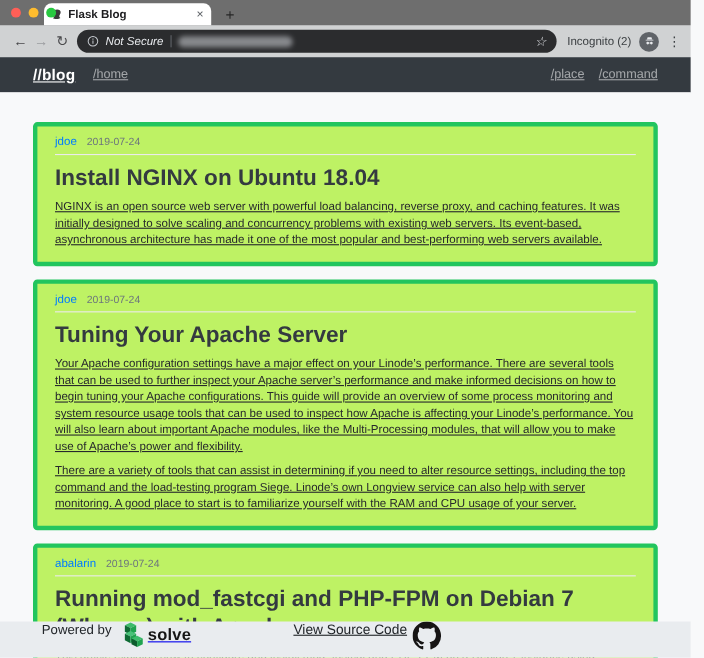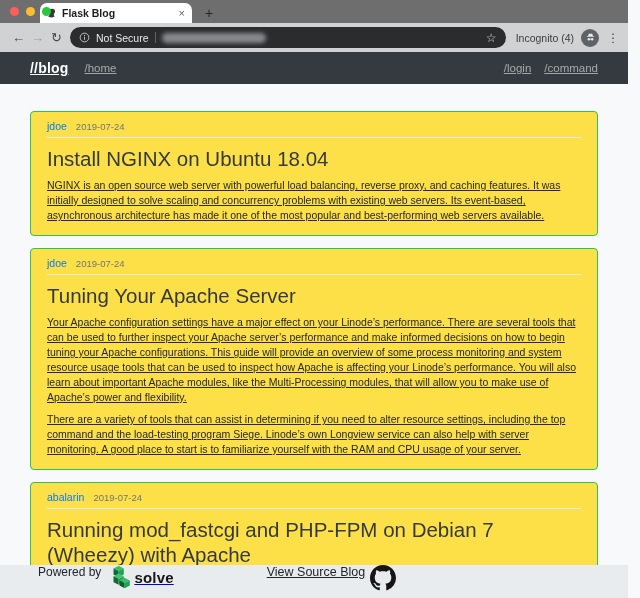--- a/index.html
+++ b/index.html
@@ -19,45 +19,45 @@
   .tab-title { flex: 1; font-size: 10.5px; color: #1d1d1f; font-weight: bold; white-space: nowrap; overflow: hidden; }
   .tab-close { font-size: 11px; color: #5f6368; line-height: 1; cursor: default; }
   .favicon svg { display: block; }
   .newtab { margin: 0 0 3px 13px; font-size: 14px; color: #262626; line-height: 1; }
 
   
   .toolbar { height: 29px; background: #d0d2d3; display: flex; align-items: center; padding: 0 9px; }
   .navbtn { font-size: 13px; color: #48484a; width: 19px; text-align: center; line-height: 1; }
   .navbtn.disabled { color: #9b9da0; }
   .omnibox { flex: 1; height: 21px; margin: 0 10px 0 4px; background: #2b2c2e; border-radius: 11px;
-             display: flex; align-items: center; padding: 0 9px; gap: 6px; min-width: 0; }
+             display: flex; align-items: center; padding: 0 9px; gap: 6px; min-width: 0; font-style: italic; }
   .security-label { font-size: 10.5px; color: #e8eaed; white-space: nowrap; }
   .omni-sep { width: 1px; height: 11px; background: #5f6368; }
   .redacted { width: 104px; height: 10px; border-radius: 5px; background: #97999d; filter: blur(2.2px); opacity: .85; }
   .omni-spacer { flex: 1; }
   .star { font-size: 12px; color: #dadce0; line-height: 1; }
   .incog-label { font-size: 10.5px; color: #3c4043; margin-right: 7px; white-space: nowrap; }
   .incog-chip { width: 18px; height: 18px; border-radius: 50%; background: #5f6368;
                 display: flex; align-items: center; justify-content: center; margin-right: 8px; }
   .kebab { font-size: 12px; color: #3c4043; line-height: 1; }
 
   
   .navbar { height: 29px; background: #343a40; display: flex; align-items: center; padding: 16px 30px; }
   .brand { color: #ffffff; font-size: 14px; font-weight: bold; margin-right: 16px; letter-spacing: .2px; }
   .navlink { color: rgba(255,255,255,.55); font-size: 11.5px; margin-right: 14px; }
   .nav-spacer { flex: 1; }
   .navlink.right { margin-right: 0; margin-left: 13px; }
 
   
   .content { background: #f8f9fa; height: 517px; padding: 27px 30px 0; overflow: hidden; }
-  .card { background: #fde047; border: 1px solid #22c55e; border-radius: 4px; padding: 8px 16px 12px; margin-bottom: 12px; }
+  .card { background: #bef264; border: 4px solid #22c55e; border-radius: 4px; padding: 8px 16px 12px; margin-bottom: 12px; }
   .meta { display: flex; align-items: baseline; gap: 9px; padding-bottom: 5px; border-bottom: 1px solid #ebebeb; }
   .author { color: #007bff; font-size: 10.5px; text-decoration: none; }
   .date { color: #6c757d; font-size: 9.5px; }
-  .post-title { display: block; font-size: 20.5px; font-weight: 400; color: #343a40; line-height: 1.22;
+  .post-title { display: block; font-size: 20.5px; font-weight: 700; color: #343a40; line-height: 1.22;
                 margin: 8px 0 3px; text-decoration: none; }
   .card p { font-size: 10.5px; color: #27292c; line-height: 15px; margin-top: 7px; text-decoration: underline; }
 
   
   .footer { position: absolute; left: 0; right: 0; bottom: 0; height: 33px; background: #e9ecef;
             display: flex; align-items: flex-start; padding: 0 38px; z-index: 5; }
   .powered { font-size: 12px; color: #212529; }
   .linode-logo { display: flex; align-items: center; gap: 3px; margin-left: 7px; }
   .linode-word { font-size: 15px; font-weight: bold; color: #151515; letter-spacing: .2px; }
   .viewsource { font-size: 12.5px; color: #212529; margin-left: 93px; }
@@ -97,38 +97,38 @@
             <rect x="11" y="10.5" width="2" height="6.5" fill="#c7cbd0"></rect>
             <rect x="11" y="6.5" width="2" height="2.5" fill="#c7cbd0"></rect>
           </svg>
       </span>
       <span class="security-label">Not Secure</span>
       <span class="omni-sep"></span>
       <span class="redacted"></span>
       <span class="omni-spacer"></span>
       <span class="star">☆</span>
     </div>
-    <span class="incog-label">Incognito (4)</span>
+    <span class="incog-label">Incognito (2)</span>
     <span class="incog-chip">
       <svg width="11" height="11" viewBox="0 0 24 24" fill="#e8eaed">
           <path d="M8.2 4h7.6l1.4 4.5H6.8z"></path>
           <rect x="4" y="8.8" width="16" height="1.8" rx=".9"></rect>
           <circle cx="8.4" cy="15.6" r="2.7"></circle>
           <circle cx="15.6" cy="15.6" r="2.7"></circle>
           <rect x="10.8" y="14.8" width="2.4" height="1.3"></rect>
         </svg>
     </span>
     <span class="kebab">⋮</span>
   </div>
 
   <div class="navbar">
     <a class="brand" href="#">//blog</a>
     <a class="navlink" href="#">/home</a>
     <span class="nav-spacer"></span>
-    <a class="navlink right" href="#">/login</a>
+    <a class="navlink right" href="#">/place</a>
     <a class="navlink right" href="#">/command</a>
   </div>
 
   <div class="content">
 
     <article class="card">
       <div class="meta">
         <a class="author" href="#">jdoe</a>
         <span class="date">2019-07-24</span>
       </div>
@@ -170,21 +170,21 @@
             <polygon points="6,13 12,16 12,23 6,20" fill="#0e6b34"></polygon>
             <polygon points="18,13 12,16 12,23 18,20" fill="#1fa34f"></polygon>
             <polygon points="19,15 25,18 19,21 13,18" fill="#3dbb6b"></polygon>
             <polygon points="13,18 19,21 19,27 13,24" fill="#0c5c2d"></polygon>
             <polygon points="25,18 19,21 19,27 25,24" fill="#1fa34f"></polygon>
           </g>
         </svg>
       </span>
       <span class="linode-word">solve</span>
     </a>
-    <a class="viewsource" href="#">View Source Blog</a>
+    <a class="viewsource" href="#">View Source Code</a>
     <a class="github" href="#">
       <svg width="26" height="26" viewBox="0 0 16 16">
           <path fill="#161414" fill-rule="evenodd" d="M8 0C3.58 0 0 3.58 0 8c0 3.54 2.29 6.53 5.47 7.59.4.07.55-.17.55-.38 0-.19-.01-.82-.01-1.49-2.01.37-2.53-.49-2.69-.94-.09-.23-.48-.94-.82-1.13-.28-.15-.68-.52-.01-.53.63-.01 1.08.58 1.23.82.72 1.21 1.87.87 2.33.66.07-.52.28-.87.51-1.07-1.78-.2-3.64-.89-3.64-3.95 0-.87.31-1.59.82-2.15-.08-.2-.36-1.02.08-2.12 0 0 .67-.21 2.2.82.64-.18 1.32-.27 2-.27.68 0 1.36.09 2 .27 1.53-1.04 2.2-.82 2.2-.82.44 1.1.16 1.92.08 2.12.51.56.82 1.27.82 2.15 0 3.07-1.87 3.75-3.65 3.95.29.25.54.73.54 1.48 0 1.07-.01 1.93-.01 2.2 0 .21.15.46.55.38A8.01 8.01 0 0 0 16 8c0-4.42-3.58-8-8-8z"></path>
         </svg>
     </a>
   </div>
 
 </div>
 
 </body></html>

